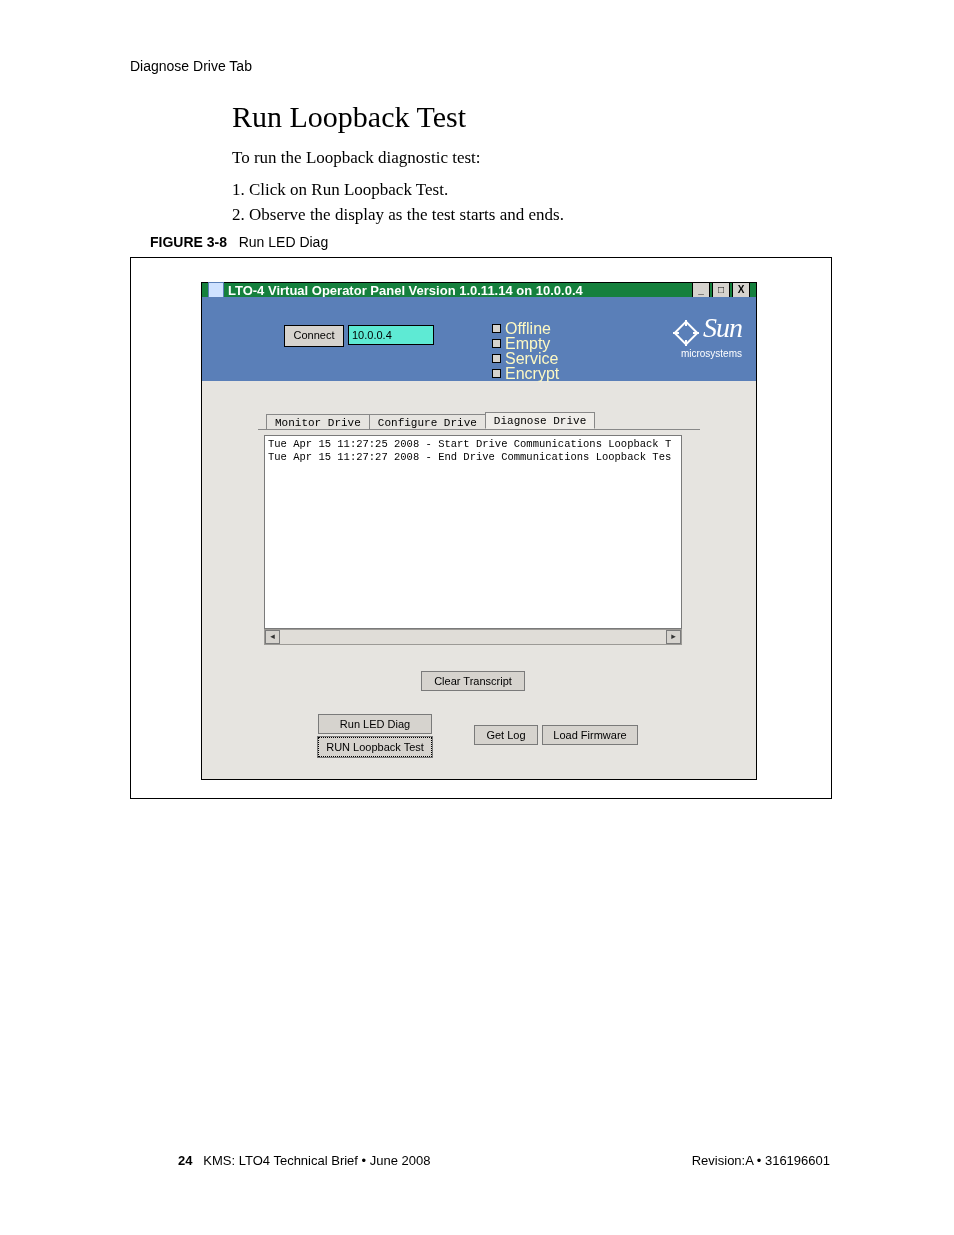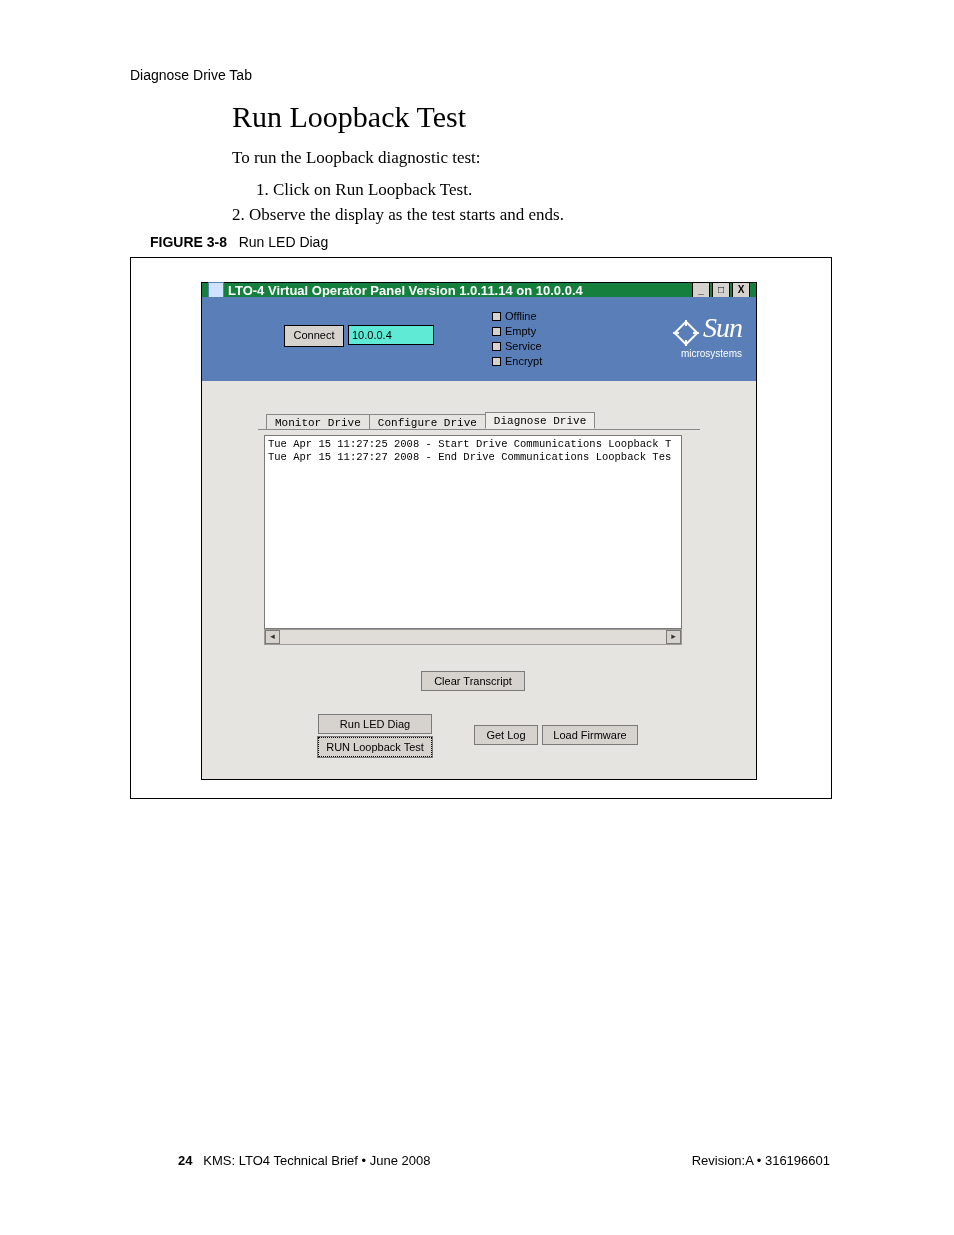--- a/index.html
+++ b/index.html
@@ -11,21 +11,21 @@
     width: 954px;
   }
   .page {
     position: relative;
     width: 954px;
     height: 1235px;
   }
   .breadcrumb {
     position: absolute;
     left: 130px;
-    top: 67px;
+    top: 58px;
     font-family: Arial, Helvetica, sans-serif;
     font-size: 14px;
   }
   .heading {
     position: absolute;
     left: 232px;
     top: 100px;
     font-family: "Palatino Linotype", "Book Antiqua", Palatino, serif;
     font-size: 30px;
   }
@@ -33,21 +33,20 @@
     position: absolute;
     left: 232px;
     top: 148px;
     font-size: 17px;
   }
   .step1 {
     position: absolute;
     left: 232px;
     top: 180px;
     font-size: 17px;
-    margin-left: 24px;
   }
   .step2 {
     position: absolute;
     left: 232px;
     top: 205px;
     font-size: 17px;
   }
   .figcap {
     position: absolute;
     left: 130px;
@@ -134,23 +133,23 @@
     background: #5eead4;
     border: 1px solid #000;
     padding: 0 3px;
     line-height: 18px;
     font-size: 11px;
     color: #000;
     box-sizing: border-box;
   }
   .status-col {
     position: absolute;
-    left: 290px; top: 12px;
-    color: #000000;
-    font-size: 11px;
+    left: 290px; top: 24px;
+    color: #fef9c3;
+    font-size: 16px;
     line-height: 15px;
   }
   .status-row { display:flex; align-items:center; }
   .led {
     width: 9px; height: 9px;
     border: 1px solid #000;
     background: #d6d3ce;
     margin-right: 4px;
     box-sizing: border-box;
   }

